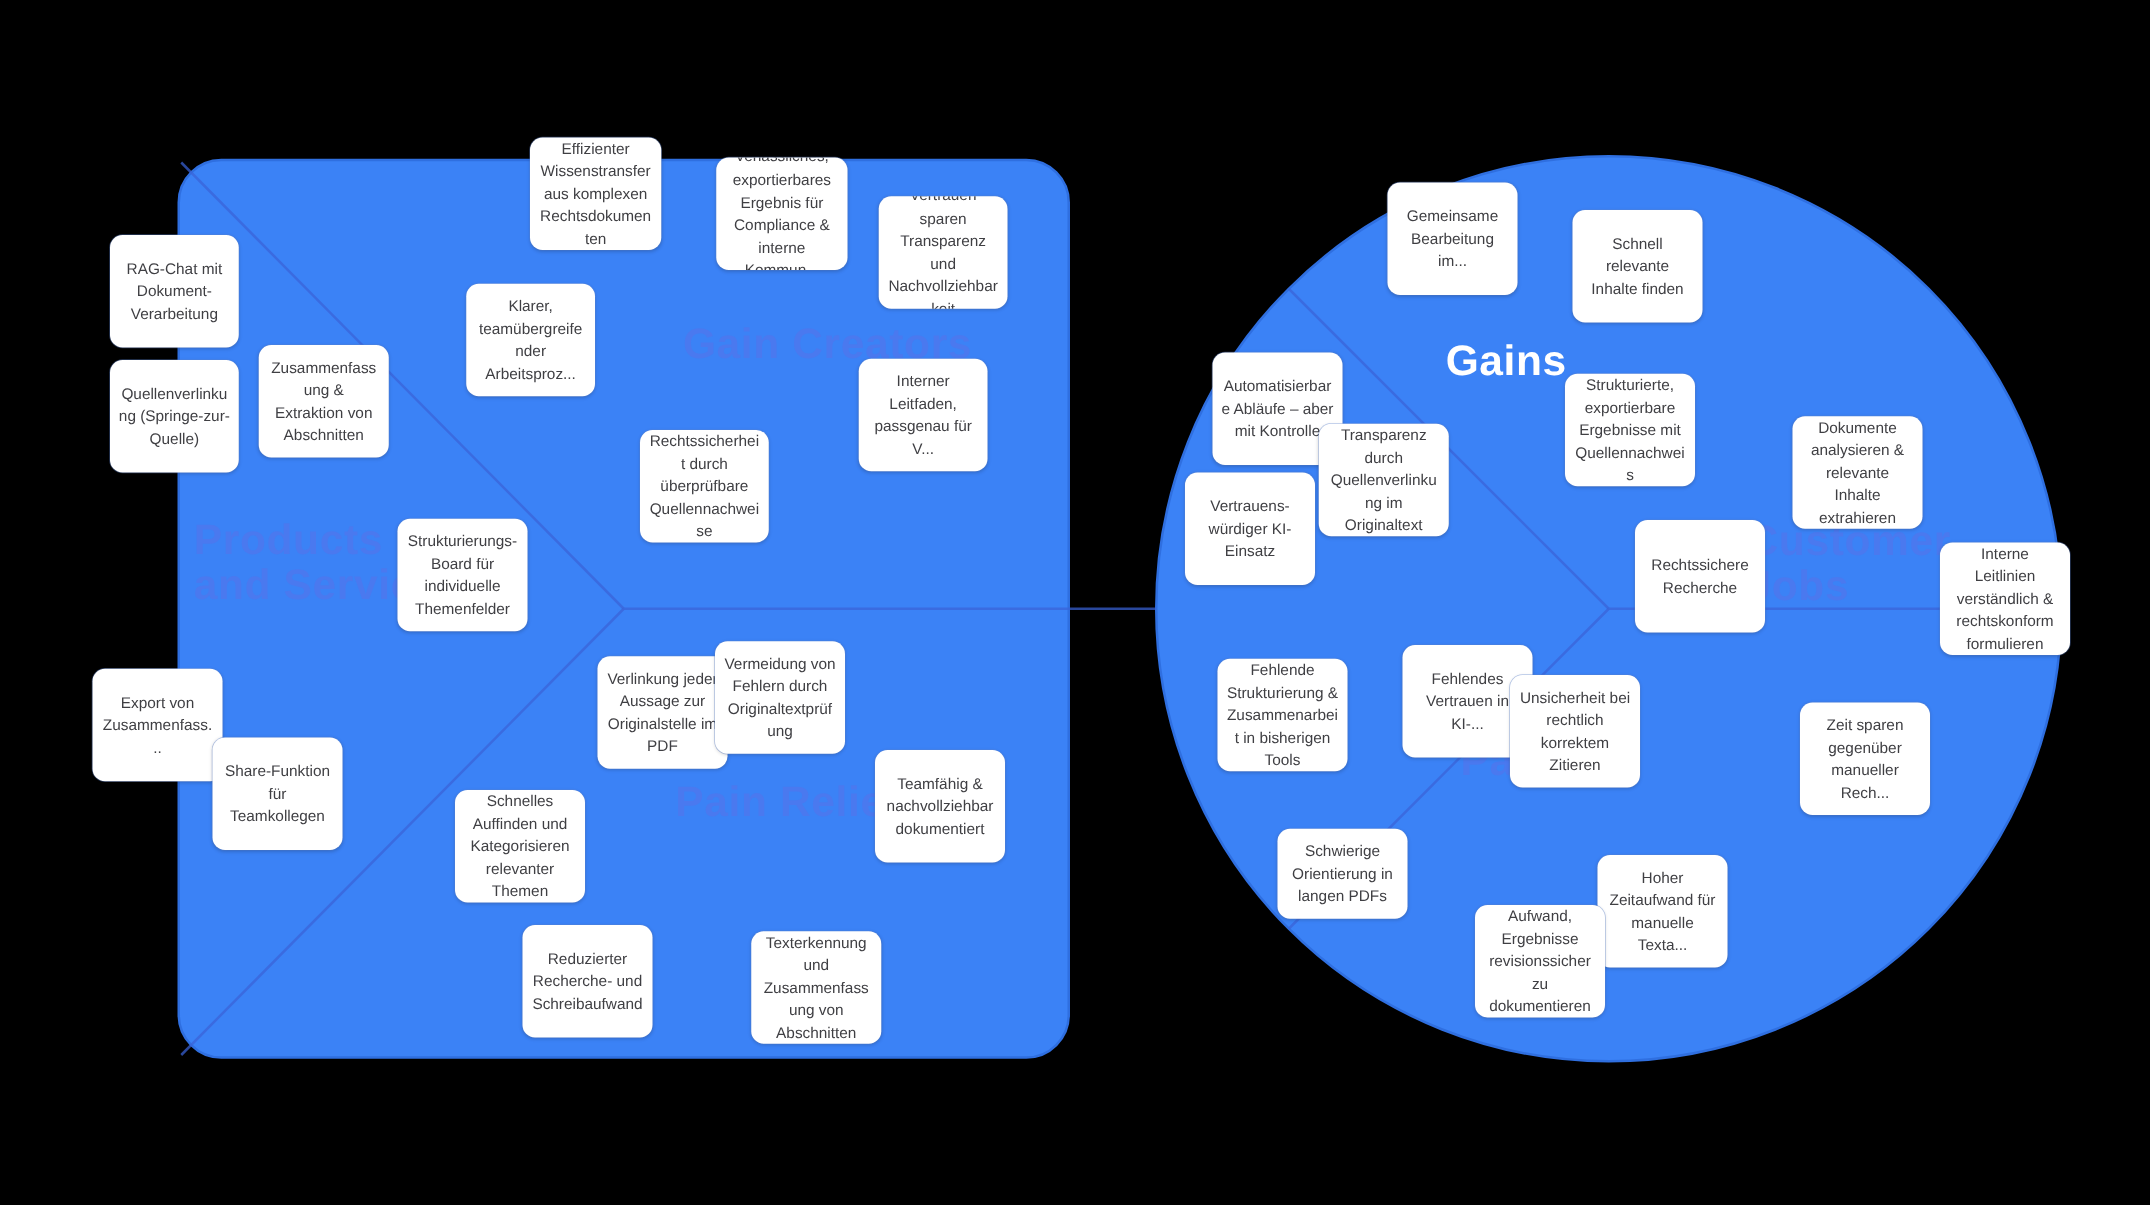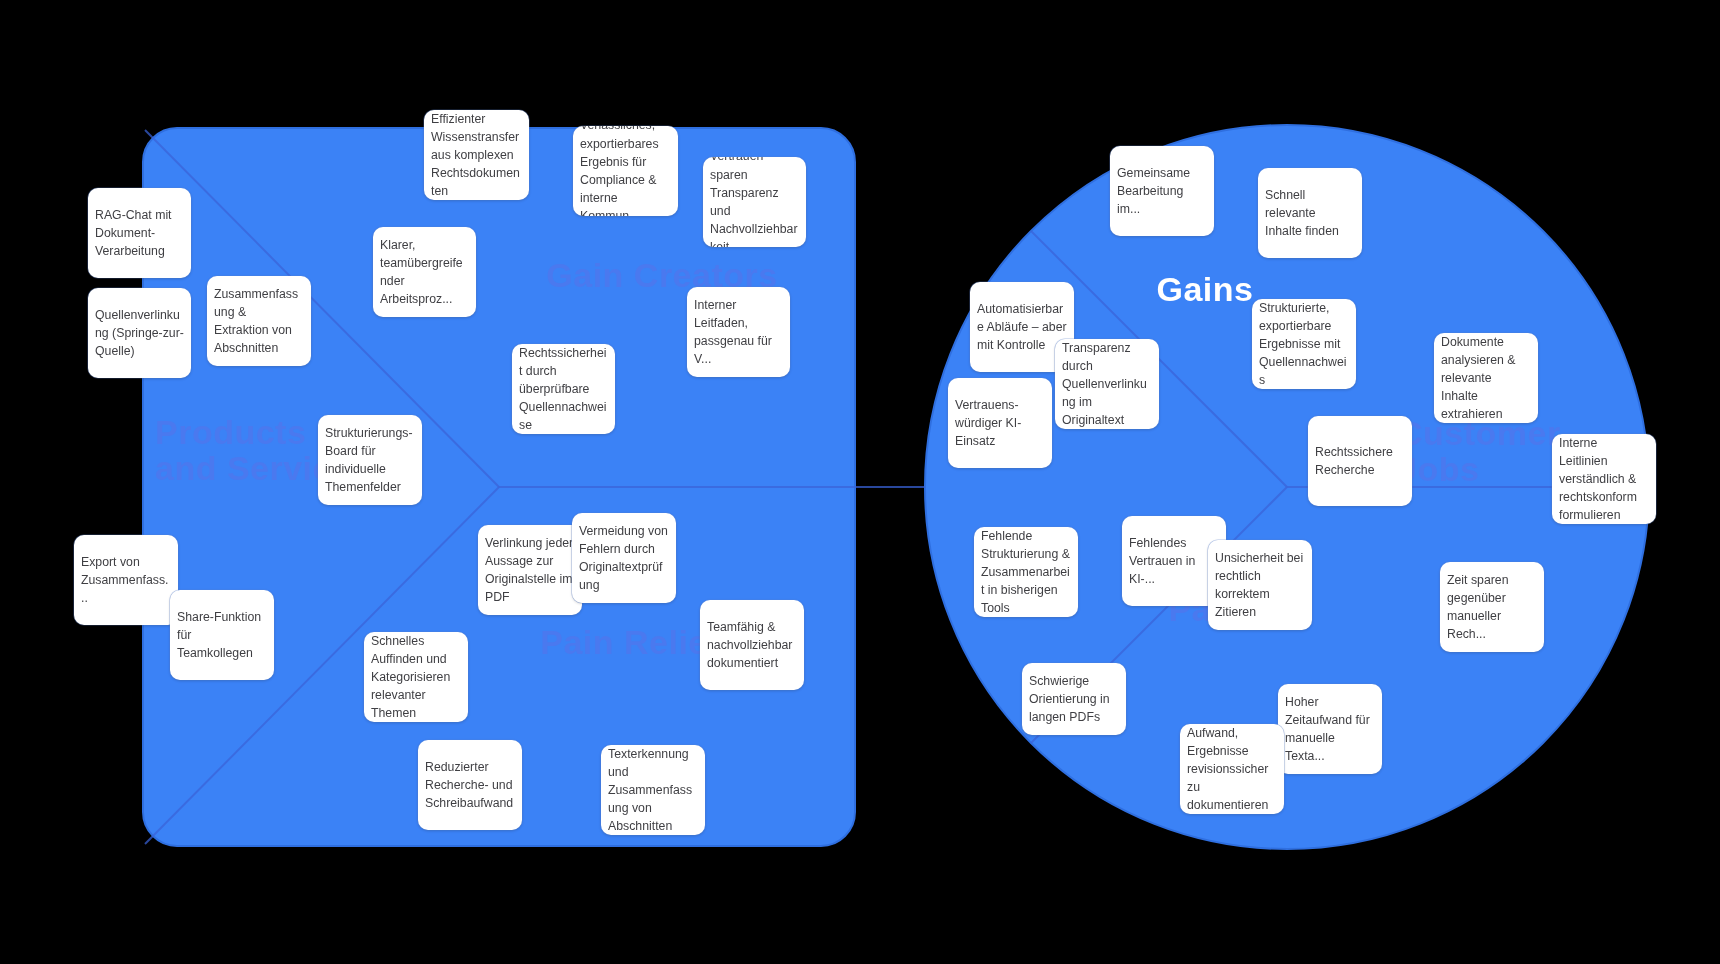--- a/index.html
+++ b/index.html
@@ -40,20 +40,21 @@
   
   .card {
     position: absolute;
     box-sizing: border-box;
     background: #ffffff;
     border-radius: 10px;
     box-shadow: 0 1px 3px rgba(0,0,0,0.18), 0 0 0 0.6px rgba(100,140,220,0.45);
     display: flex;
     align-items: center;
     justify-content: center;
+    text-align: center;
     padding: 24px 7px;
     color: #3f3f43;
     font-size: 12.3px;
     line-height: 1.48;
     overflow: hidden;
     word-break: break-word;
     hyphens: none;
   }
 </style>
 </head>

